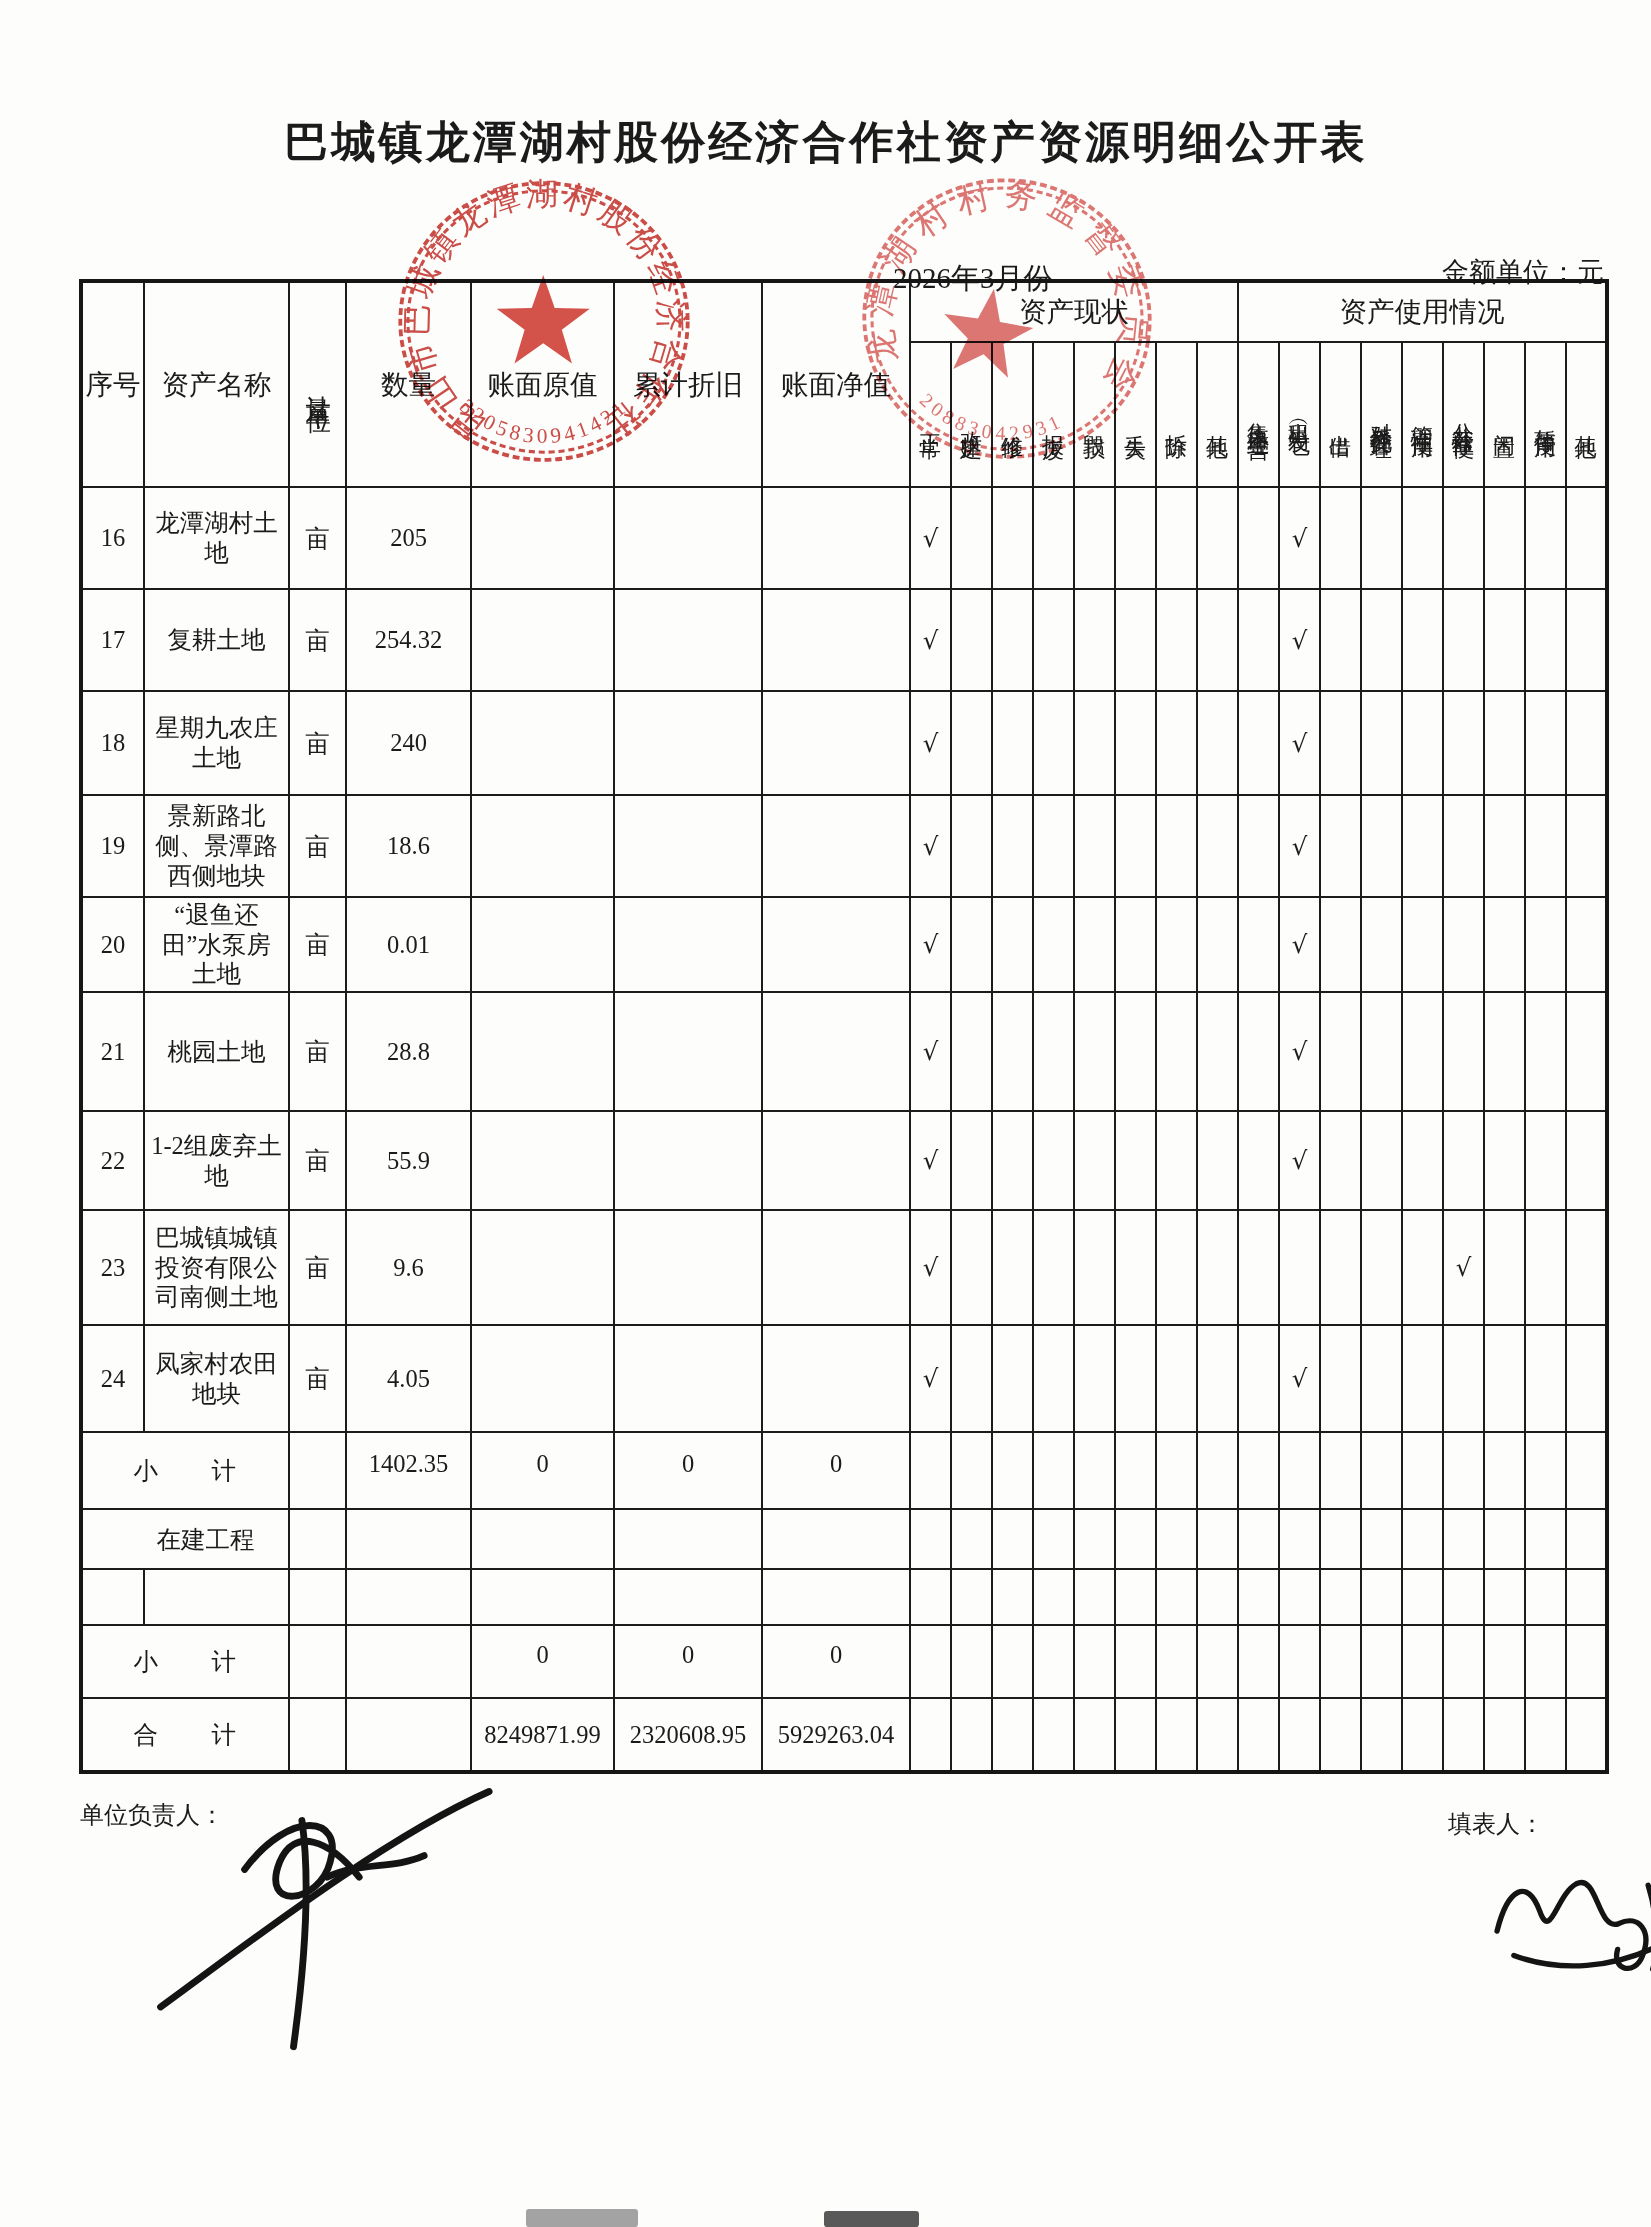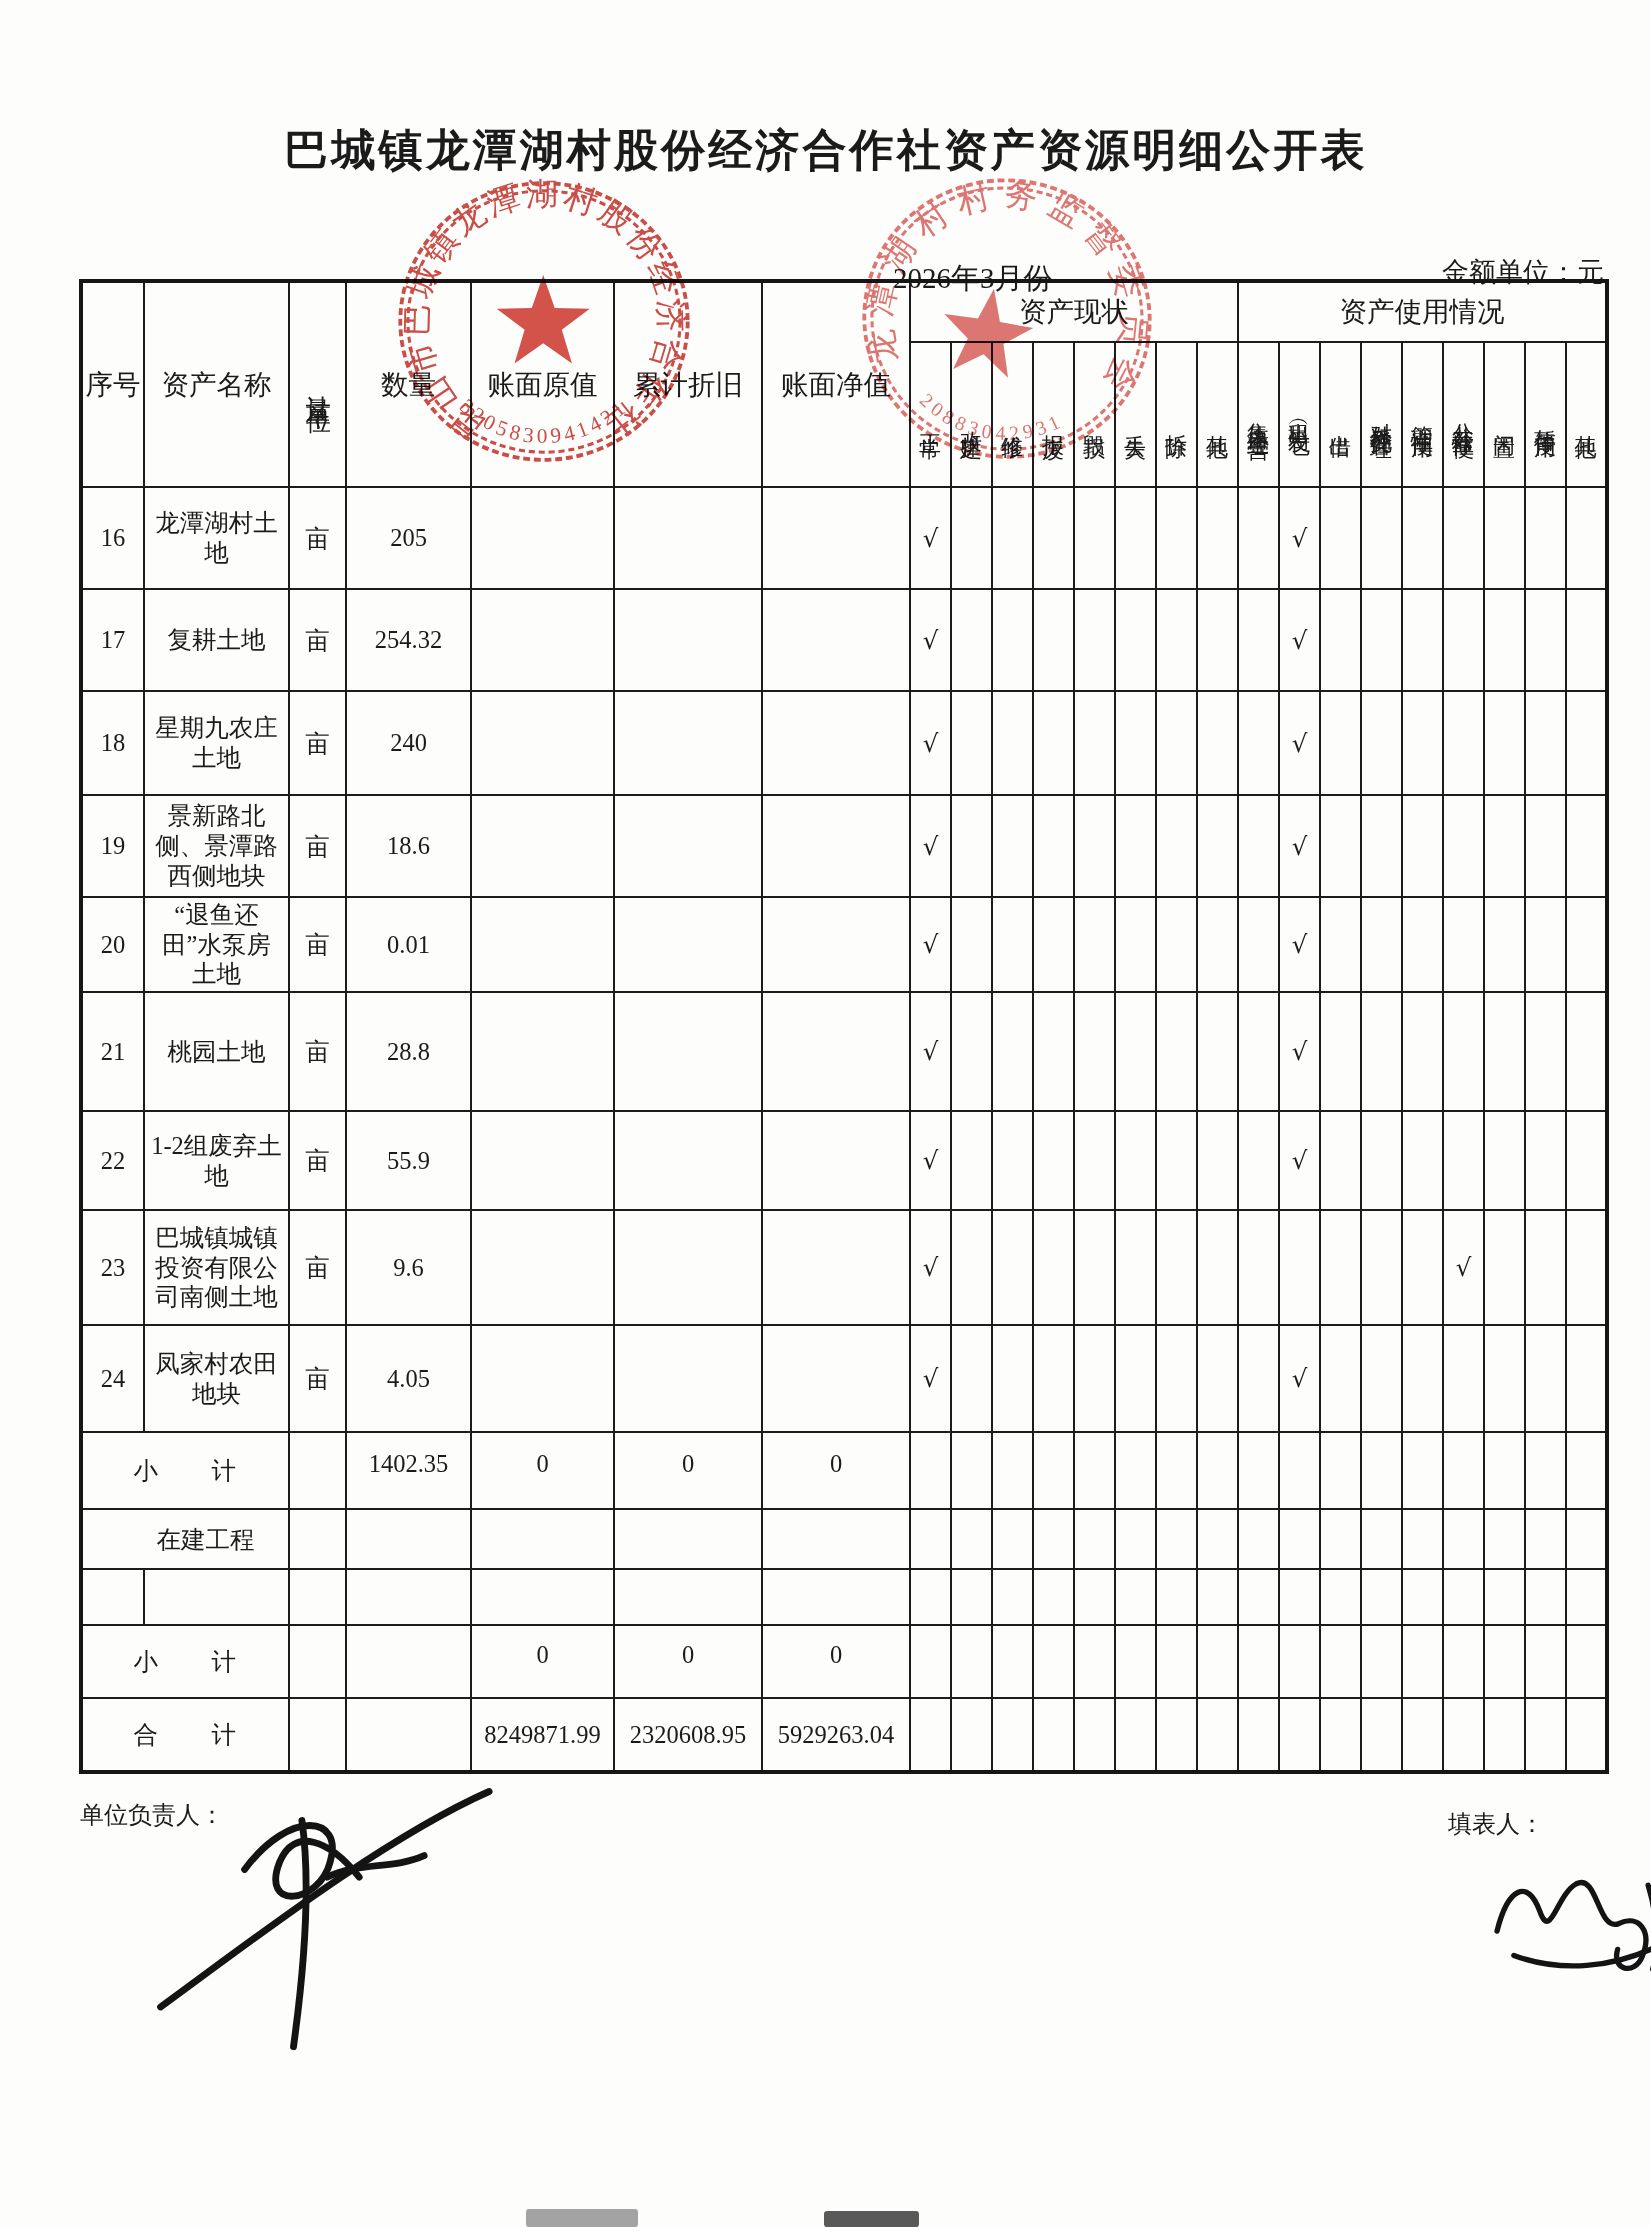--- a/index.html
+++ b/index.html
@@ -1,19 +1,19 @@
 <!DOCTYPE html>
 <html style="font-size:12.2px"><head>
 <meta charset="utf-8">
 <style>
   * { margin:0; padding:0; box-sizing:border-box; }
   html,body { width:1652px; height:2227px; }
   body { position:relative; background:#fdfdfc; color:#1b1b1b;
          font-family:"Liberation Serif","DejaVu Serif",serif; overflow:hidden; }
-  .title { position:absolute; top:121px; left:0; width:1652px; text-align:center;
+  .title { position:absolute; top:113px; left:0; width:1652px; text-align:center;
            font-size:44px; font-weight:bold; letter-spacing:3.1px; }
   .meta  { position:absolute; top:254px; left:0; width:1652px; height:32px; font-size:27px; }
   .meta .unitname { position:absolute; left:80px; }
   .meta .period   { position:absolute; left:893px; top:4.6px; font-size:29px; }
   .meta .amount   { position:absolute; right:48px; }
   table.sheet { position:absolute; top:279px; left:79px; width:1523px;
                 border-collapse:collapse; table-layout:fixed;
                 border:4.6px solid #161616; }
   .sheet th, .sheet td { border:2.3px solid #1c1c1c; font-weight:normal;
                          text-align:center; vertical-align:middle; overflow:hidden; }

